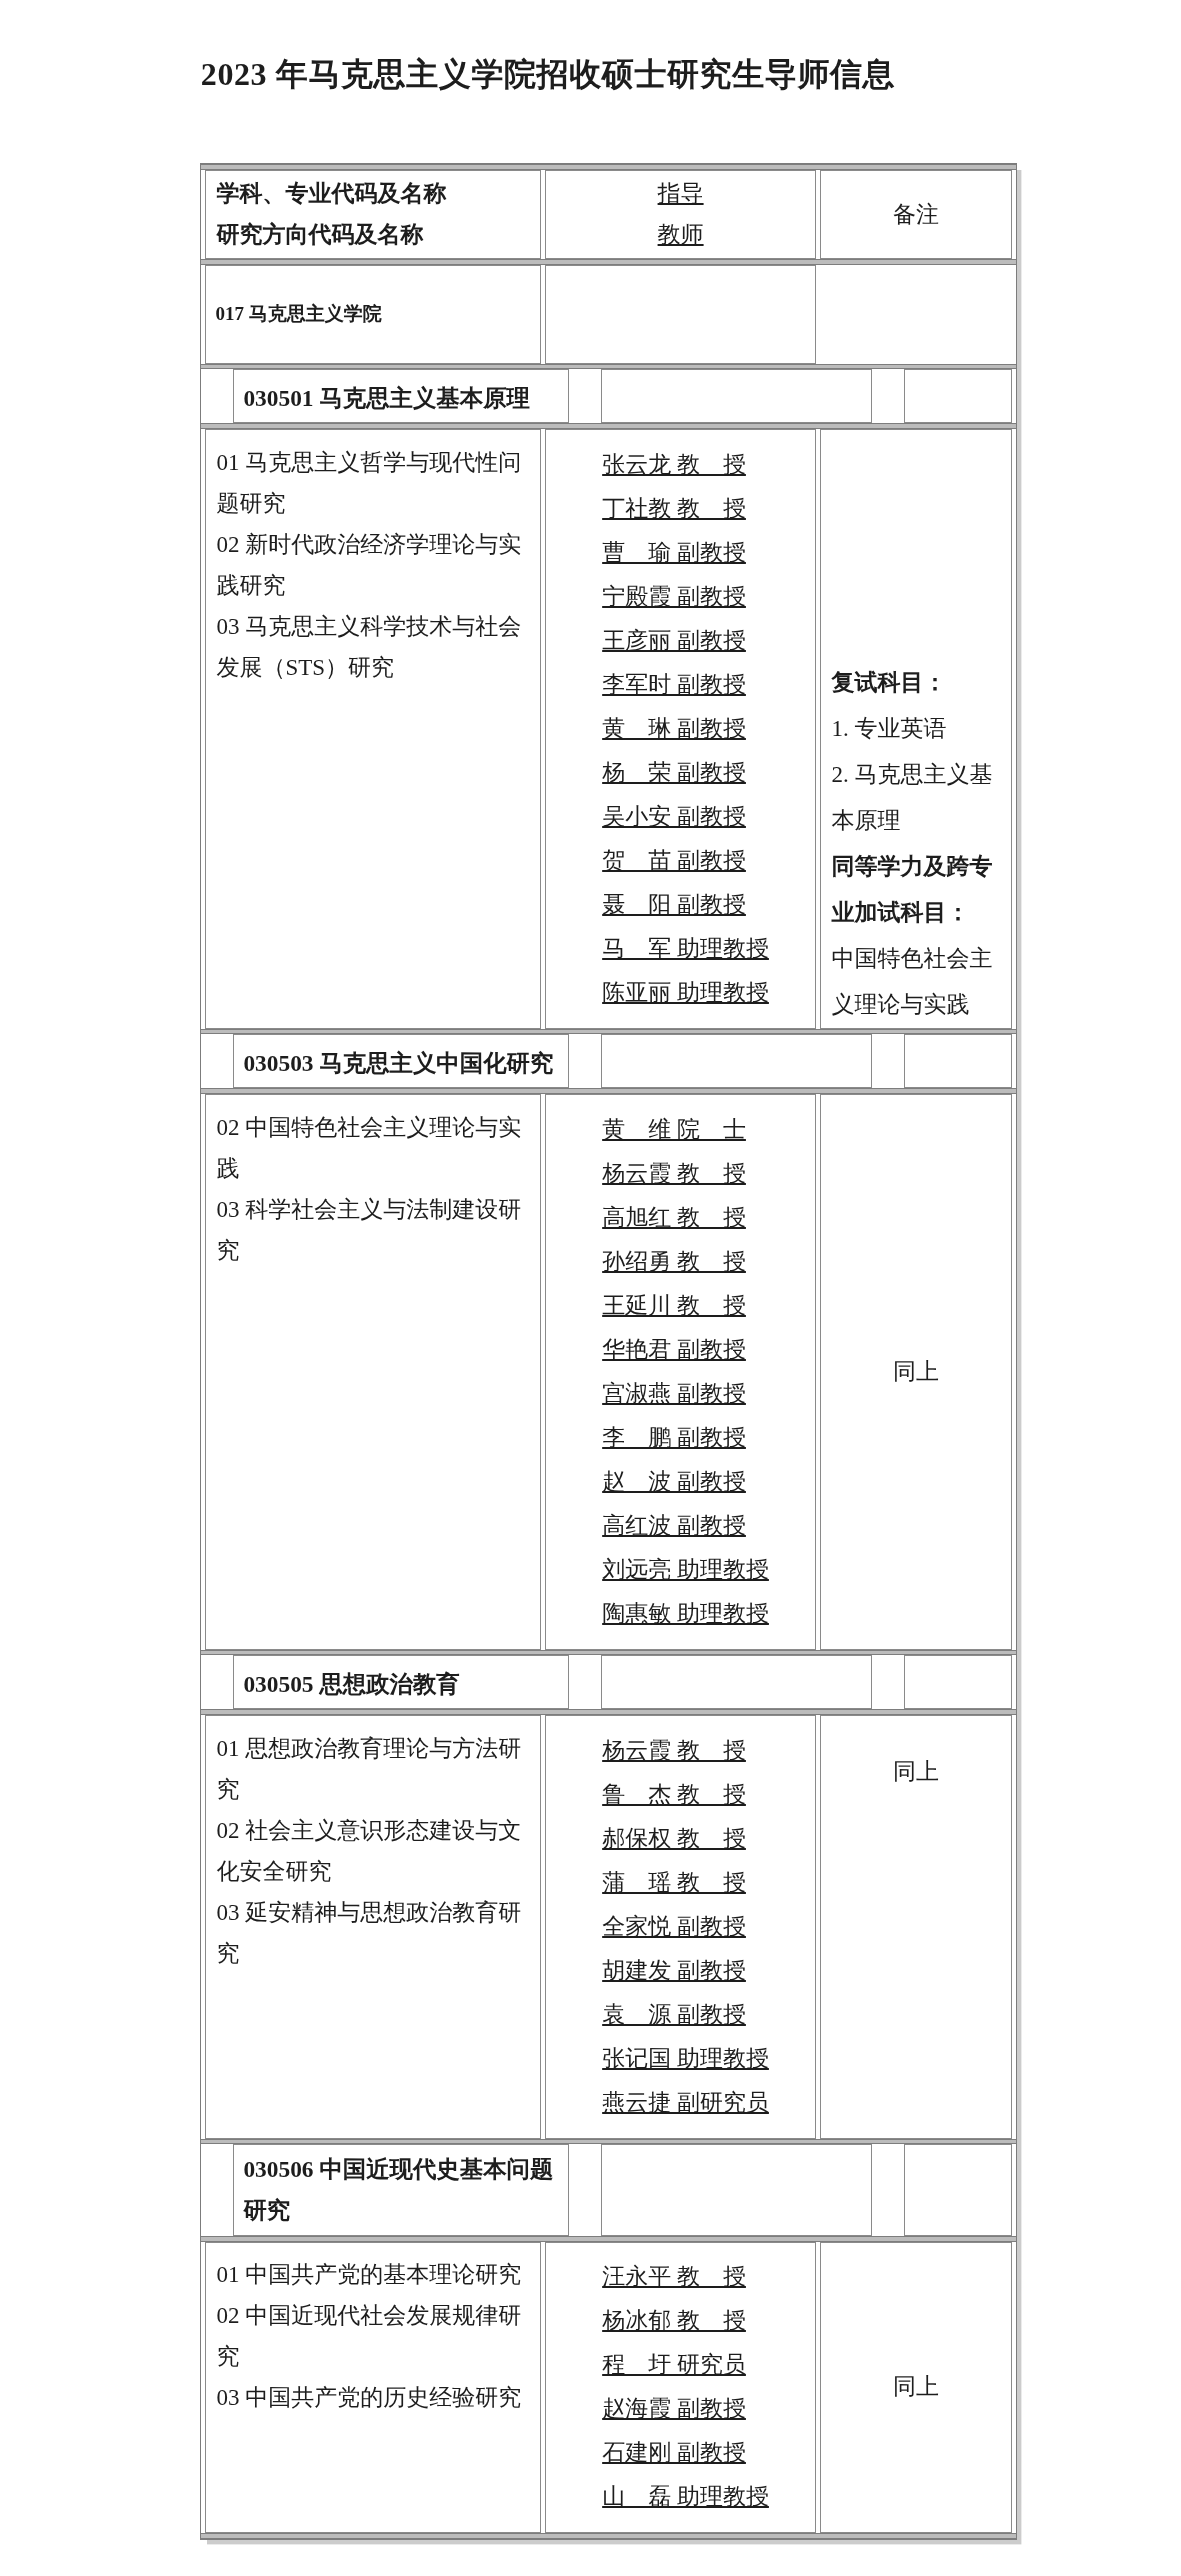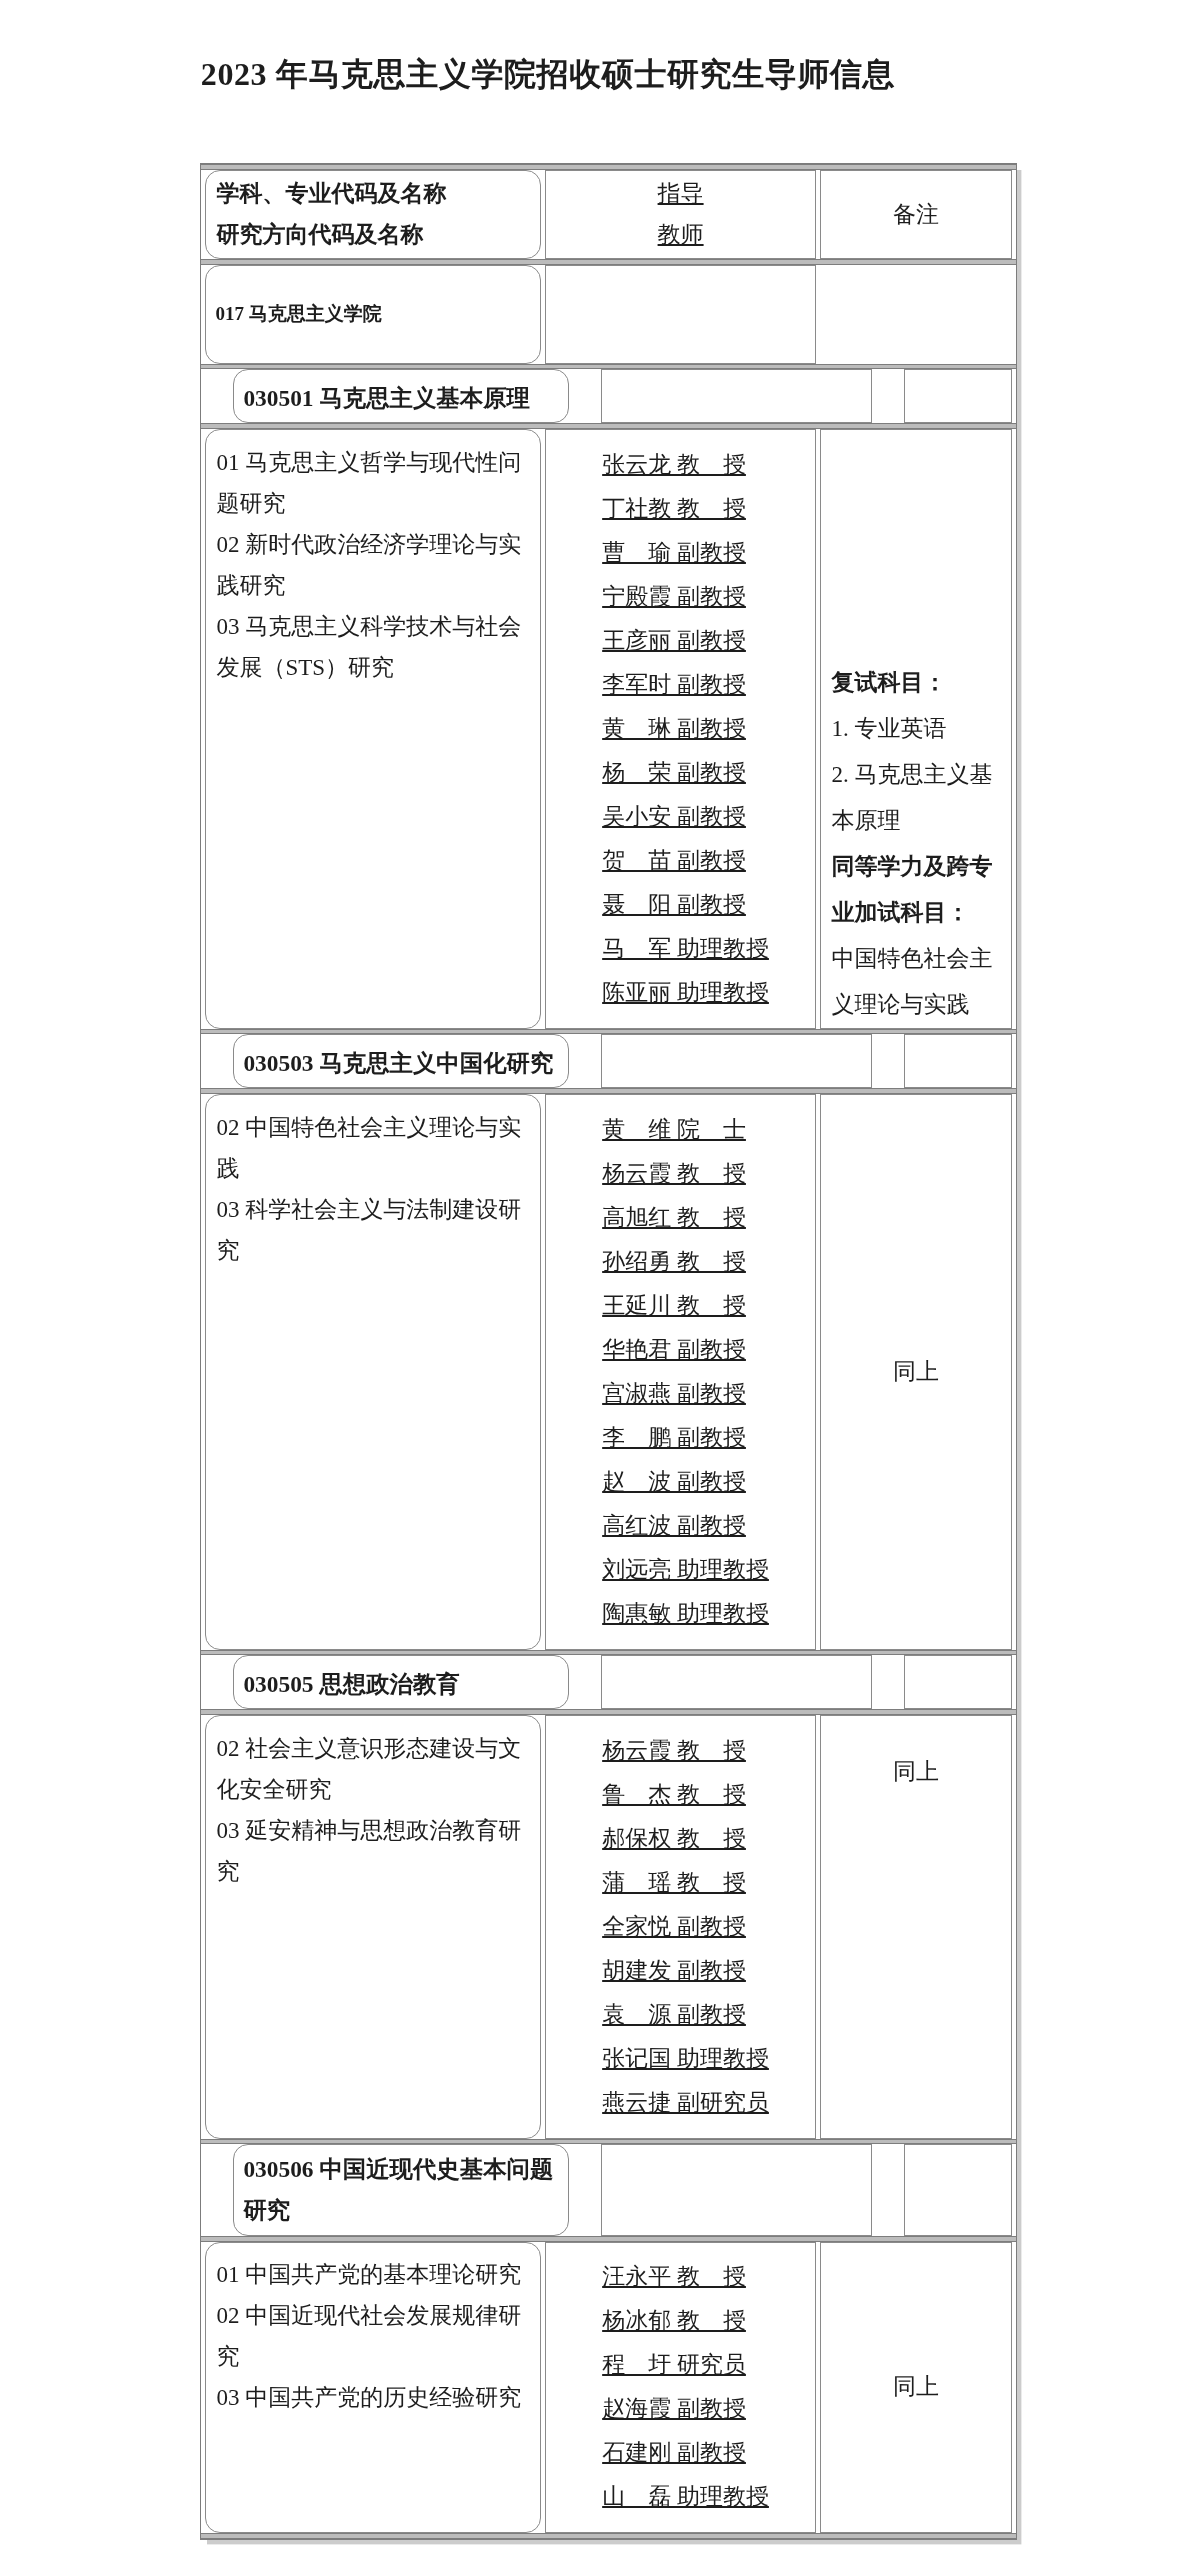--- a/index.html
+++ b/index.html
@@ -21,21 +21,21 @@
   .sep{
     height:3.8px;background:#bcbcbc;
     border-top:1.3px solid #7d7d7d;border-bottom:1.3px solid #7d7d7d;
     margin:0 -4.4px;
   }
   .row{display:flex;column-gap:4.4px;align-items:stretch;}
   .cell{
     border:1.3px solid #8a8a8a;background:#ffffff;box-sizing:border-box;
     min-width:0;
   }
-  .c1{width:41.6%;border-radius:15px;}
+  .c1{width:41.6%;}
   .c2{width:33.6%;}
   .c3{flex:1;}
   
   .header .cell{min-height:89px;display:flex;flex-direction:column;justify-content:center;}
   .header .c1{font-weight:bold;padding-left:10px;}
   .header .c1 div{line-height:41px;}
   .header .c2{text-align:center;text-decoration:underline;}
   .header .c2 div{line-height:41px;}
   .header .c3{text-align:center;}
   
@@ -157,20 +157,21 @@
     <div class="row section">
       <div class="cell c1">
         <div>030505 思想政治教育</div>
       </div>
       <div class="cell c2"></div>
       <div class="cell c3"></div>
     </div>
     <div class="sep"></div>
     <div class="row content a-center-top">
       <div class="cell c1">
+        <div>01 思想政治教育理论与方法研究</div>
         <div>02 社会主义意识形态建设与文化安全研究</div>
         <div>03 延安精神与思想政治教育研究</div>
       </div>
       <div class="cell c2">
         <div>杨云霞 教　授</div>
         <div>鲁　杰 教　授</div>
         <div>郝保权 教　授</div>
         <div>蒲　瑶 教　授</div>
         <div>全家悦 副教授</div>
         <div>胡建发 副教授</div>

